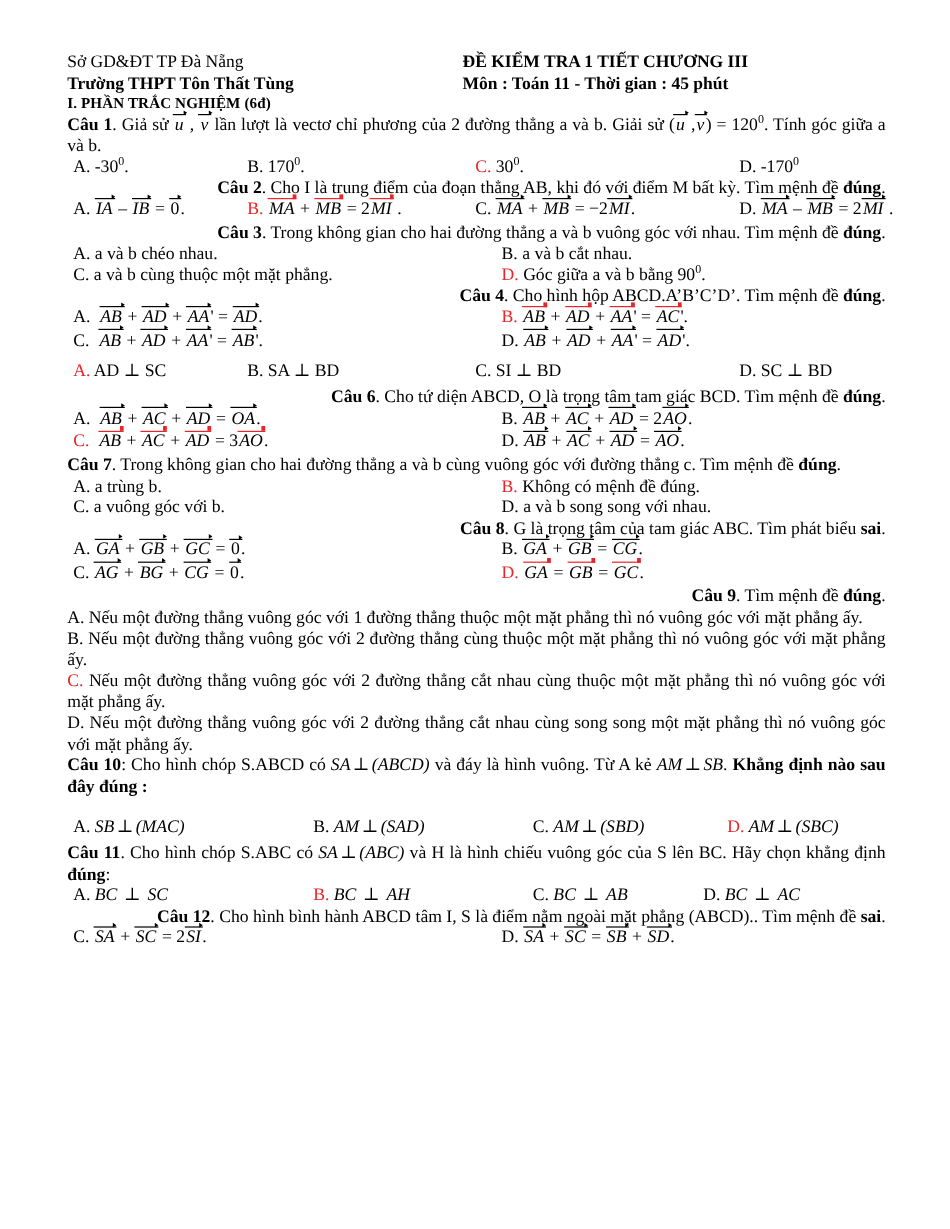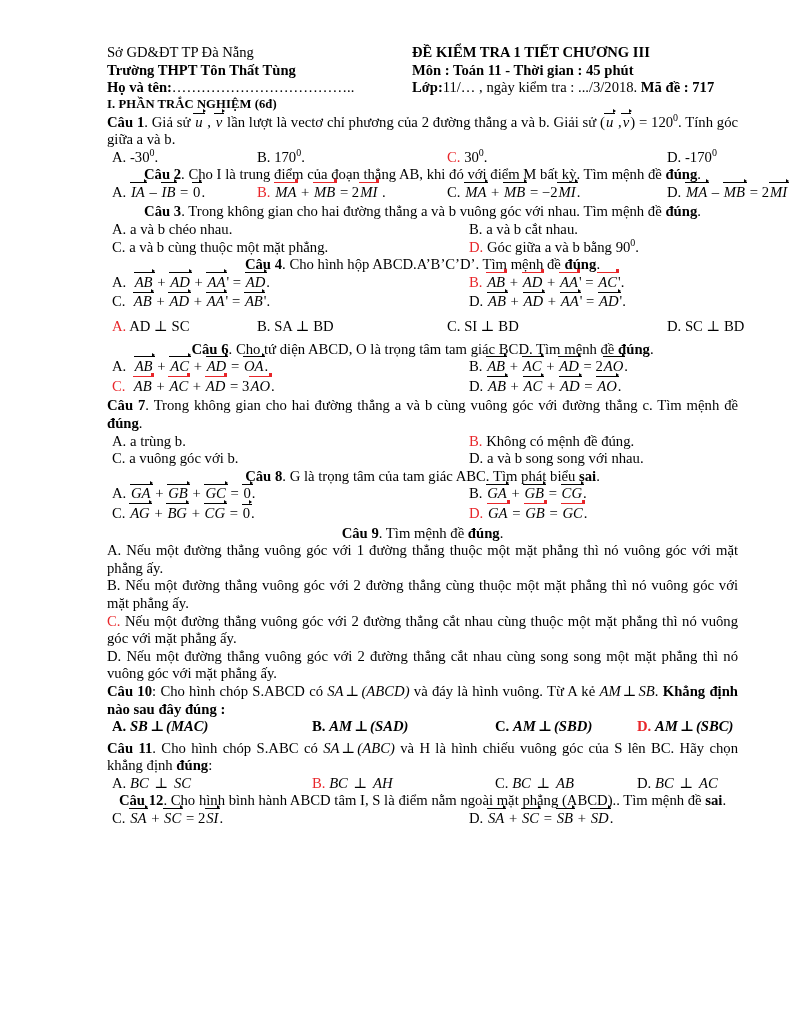--- a/index.html
+++ b/index.html
@@ -7,39 +7,39 @@
   body{
     width:792px;height:1024px;
     font-family:"Liberation Serif","DejaVu Serif",serif;
     color:#000000;
     -webkit-font-smoothing:antialiased;
   }
   .page{
     position:relative;
     width:792px;height:1024px;
     box-sizing:border-box;
-    padding:44px 54px 0 107px;
+    padding:44px 54px 0 56px;
   }
 
   
   .hdr{width:100%;border-collapse:collapse;table-layout:fixed;}
   .hdr td{vertical-align:top;padding:0;line-height:17.5px;font-size:14.6px;}
   .hdr .left{width:48%;}
   .hdr .right{width:52%;padding-left:4px;}
   .b{font-weight:bold;}
 
   .sect{
     font-weight:bold;font-size:12.6px;margin-top:0;margin-bottom:2px;
     letter-spacing:.1px;
   }
 
   
   .q{font-size:14.7px;line-height:17.6px;margin:0;}
   .q .stem{text-align:justify;}
-  .q .stem.nojust{text-align:center;}
+  .q .stem.nojust{text-align:right;}
 
   
   .ans-row{position:relative;height:17.6px;}
   .ans-row.tall{height:19.6px;}
   .ans{position:absolute;top:0;white-space:nowrap;}
   .a-col{left:5px;}
   .b-col{left:150px;}
   .c-col{left:340px;}
   .d-col{left:560px;}
   .half-a{left:5px;}
@@ -95,29 +95,20 @@
       </td>
     </tr>
     <tr>
       <td class="left">
         <div class="b">Trường THPT Tôn Thất Tùng</div>
       </td>
       <td class="right">
         <div class="b">Môn : Toán 11  - Thời gian : 45 phút</div>
       </td>
     </tr>
-    <tr>
-      <td class="left">
-        <span class="b">Họ và tên:</span><span>………………………………..</span>
-      </td>
-      <td class="right">
-        <span class="b">Lớp:</span><span>11/… , ngày kiểm tra : .../3/2018.</span>
-        <span class="b">Mã đề : 717</span>
-      </td>
-    </tr>
   </tbody>
     </table>
 
   <div class="sect">I. PHẦN TRẮC NGHIỆM (6đ)</div>
 
   <div class="q">
     <div class="stem"><span class="b">Câu 1</span><span>. Giả sử </span><span class="uvec">u</span><span> , </span><span class="uvec">v</span><span> lần lượt là vectơ chỉ phương của 2 đường thẳng a và b. Giải sử  (</span><span class="uvec">u</span><span> ,</span><span class="uvec">v</span><span>) = 120</span><sup class="deg">0</sup><span>. Tính góc giữa a và b.</span></div>
     <div class="ans-row">
       <span class="ans a-col"><span>A.</span> <span>-30</span><sup class="deg">0</sup><span>.</span></span>
       <span class="ans b-col"><span>B.</span> <span>170</span><sup class="deg">0</sup><span>.</span></span>
@@ -208,25 +199,25 @@
   <div class="q">
     <div class="stem nojust"><span class="b">Câu 9</span><span>. Tìm mệnh đề </span><span class="b">đúng</span><span>.</span></div>
     <div class="optblk"><span>A.</span> <span>Nếu một đường thẳng vuông góc với 1 đường thẳng thuộc một mặt phẳng thì nó vuông góc với mặt phẳng ấy.</span></div>
     <div class="optblk"><span>B.</span> <span>Nếu một đường thẳng vuông góc với 2 đường thẳng cùng thuộc một mặt phẳng thì nó vuông góc với mặt phẳng ấy.</span></div>
     <div class="optblk"><span class="red">C.</span> <span>Nếu một đường thẳng vuông góc với 2 đường thẳng cắt nhau cùng thuộc một mặt phẳng thì nó vuông góc với mặt phẳng ấy.</span></div>
     <div class="optblk"><span>D.</span> <span>Nếu một đường thẳng vuông góc với 2 đường thẳng cắt nhau cùng song song một mặt phẳng thì nó vuông góc với mặt phẳng ấy.</span></div>
   </div>
 
   <div class="q">
     <div class="stem"><span class="b">Câu 10</span><span>: Cho hình chóp S.ABCD có </span><span class="mi">SA</span><span class="perp">⊥</span><span class="paren">(</span><span class="mi">ABCD</span><span class="paren">)</span><span> và đáy là hình vuông. Từ A kẻ </span><span class="mi">AM</span><span class="perp">⊥</span><span class="mi">SB</span><span>. </span><span class="b">Khẳng định nào sau đây đúng :</span></div>
-    <div class="ans-row" style="margin-top:0;font-weight:bold;">
+    <div class="ans-row" style="margin-top:16px;">
       <span class="ans a-col">A. <span class="mi">SB</span><span class="perp">⊥</span><span class="paren">(</span><span class="mi">MAC</span><span class="paren">)</span></span>
       <span class="ans" style="left:205px">B. <span class="mi">AM</span><span class="perp">⊥</span><span class="paren">(</span><span class="mi">SAD</span><span class="paren">)</span></span>
       <span class="ans" style="left:388px">C. <span class="mi">AM</span><span class="perp">⊥</span><span class="paren">(</span><span class="mi">SBD</span><span class="paren">)</span></span>
-      <span class="ans red" style="left:530px">D. <span style="color:#000"><span class="mi">AM</span><span class="perp">⊥</span><span class="paren">(</span><span class="mi">SBC</span><span class="paren">)</span></span></span>
+      <span class="ans red" style="left:550px">D. <span style="color:#000"><span class="mi">AM</span><span class="perp">⊥</span><span class="paren">(</span><span class="mi">SBC</span><span class="paren">)</span></span></span>
     </div>
   </div>
 
   <div class="q" style="margin-top:4px;">
     <div class="stem"><span class="b">Câu 11</span><span>. Cho hình chóp S.ABC có </span><span class="mi">SA</span><span class="perp">⊥</span><span class="paren">(</span><span class="mi">ABC</span><span class="paren">)</span><span> và H là hình chiếu vuông góc của S lên BC. Hãy chọn khẳng định </span><span class="b">đúng</span><span>:</span></div>
     <div class="ans-row">
       <span class="ans a-col">A. <span class="mi">BC</span> <span class="perp">⊥</span> <span class="mi">SC</span></span>
       <span class="ans" style="left:205px"><span class="red">B.</span> <span class="mi">BC</span> <span class="perp">⊥</span> <span class="mi">AH</span></span>
       <span class="ans" style="left:388px">C. <span class="mi">BC</span> <span class="perp">⊥</span> <span class="mi">AB</span></span>
       <span class="ans" style="left:530px">D. <span class="mi">BC</span> <span class="perp">⊥</span> <span class="mi">AC</span></span>

